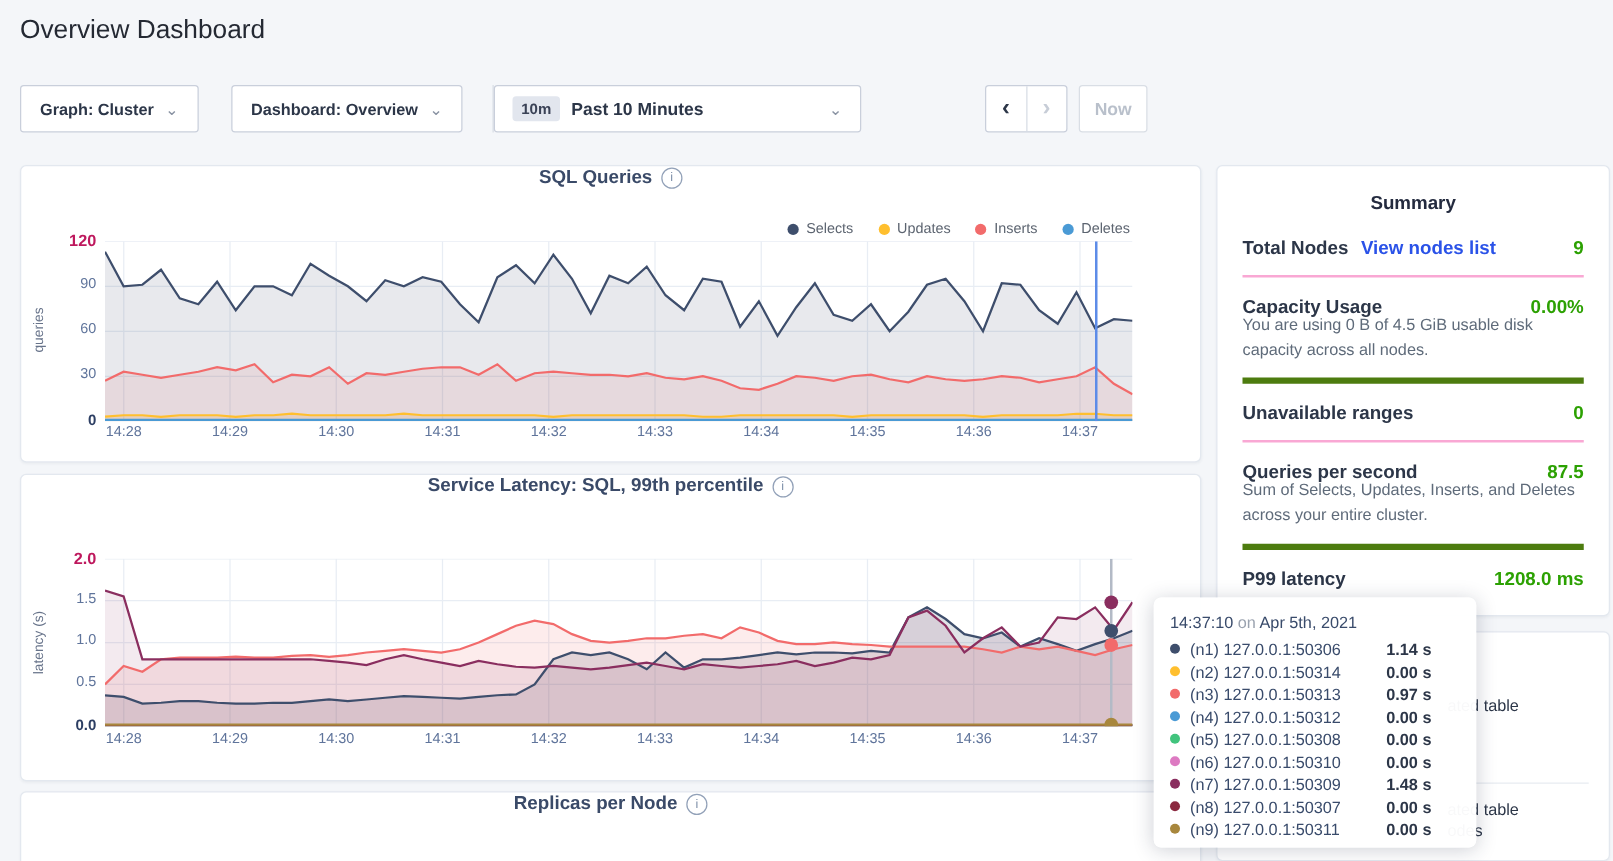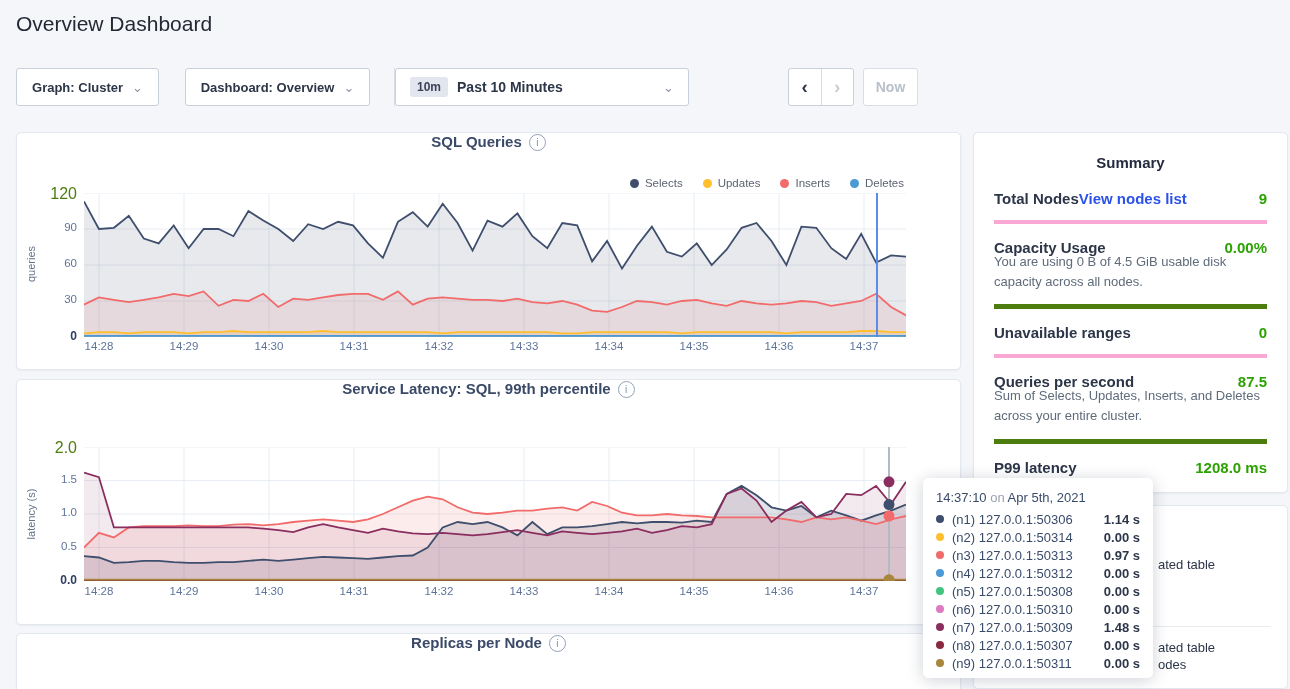--- a/index.html
+++ b/index.html
@@ -40,54 +40,54 @@
   .legend{position:absolute;top:44px;right:56px;display:flex;gap:20px;font-size:11.5px;color:#5c6470}
   .legend .li{display:flex;align-items:center;gap:6px}
   .dot{display:inline-block;width:9px;height:9px;border-radius:50%}
   .plot{position:absolute;left:67px}
   .plot svg{display:block;width:100%;height:100%;overflow:hidden}
   #sql-plot{top:60px;width:822px;height:144px}
   #lat-plot{top:67px;width:822px;height:134px}
   .ylabels{position:absolute;left:4px;width:56px}
   #sql-ylab{top:60px;height:144px} #lat-ylab{top:67px;height:134px}
   .ylabels span{position:absolute;right:0;width:56px;text-align:right;font-size:11.5px;color:#5f749b}
-  .ylabels span:nth-child(1){top:calc(0% - 8px);font-weight:400;color:#4d7c0f;font-size:16px}
+  .ylabels span:nth-child(1){top:calc(0% - 8px);font-weight:700;color:#be185d;font-size:13px}
   .ylabels span:nth-child(2){top:calc(25% - 8px)}
   .ylabels span:nth-child(3){top:calc(50% - 8px)}
   .ylabels span:nth-child(4){top:calc(75% - 8px)}
   .ylabels span:nth-child(5){top:calc(100% - 8px);font-weight:700;color:#2c3e63;font-size:12px}
   .yaxis-name{position:absolute;left:-56px;width:140px;text-align:center;font-size:11px;color:#67738a;
               transform:rotate(-90deg)}
   #sql-yname{top:125px} #lat-yname{top:128px}
   .xlabels{position:absolute;left:67px;width:822px;height:14px;font-size:11.5px;color:#5f749b}
   #sql-xlab{top:207px} #lat-xlab{top:205px}
   .xlabels span{position:absolute;width:60px;text-align:center}
   .xlabels span:nth-child(1){left:-15px}.xlabels span:nth-child(2){left:70px}
   .xlabels span:nth-child(3){left:155px}.xlabels span:nth-child(4){left:240px}
   .xlabels span:nth-child(5){left:325px}.xlabels span:nth-child(6){left:410px}
   .xlabels span:nth-child(7){left:495px}.xlabels span:nth-child(8){left:580px}
   .xlabels span:nth-child(9){left:665px}.xlabels span:nth-child(10){left:750px}
   
   #summary-card{left:973px;top:132px;width:315px;height:361px;padding:0 20px}
   #summary-card h2{margin:21px 0 4px;text-align:center;font-size:15px;font-weight:700;color:#242b3f}
-  .srow{display:flex;align-items:baseline;padding:15px 0 13px;border-bottom:4px solid #f9a8d4}
+  .srow{display:flex;align-items:baseline;padding:15px 0 13px;border-bottom:2px solid #f9a8d4}
   .srow:last-child{border-bottom:none}
   .slabel{font-size:15px;font-weight:700;color:#2c3648}
-  .slink{font-size:15px;font-weight:700;color:#2a52e8;text-decoration:none;cursor:pointer}
+  .slink{font-size:15px;font-weight:700;color:#2a52e8;margin-left:10px;text-decoration:none;cursor:pointer}
   .sval{margin-left:auto;font-size:15px;font-weight:700;color:#2ca102}
   .sdesc{font-size:13px;color:#5f6b7a;line-height:1.55;margin:-8px 0 12px}
   .swrap{border-bottom:5px solid #4d7c0f}
   .swrap .srow{border-bottom:none;padding-bottom:4px}
   
   #events-card{left:973px;top:505px;width:315px;height:184px}
   .ev-frag{position:absolute;font-size:13px;color:#2c3648}
   #ev-f1{left:184px;top:51px} #ev-f2{left:184px;top:134px} #ev-f3{left:184px;top:151px}
   #ev-div{position:absolute;left:16px;right:16px;top:120px;height:1px;background:#e8ecf1}
   
-  #tooltip{position:absolute;left:923px;top:478px;width:230px;height:200px;z-index:60;
+  #tooltip{position:absolute;left:923px;top:478px;width:258px;height:200px;z-index:60;
            background:rgba(255,255,255,.97);border-radius:6px;box-shadow:0 2px 16px rgba(30,40,70,.22);
            padding:11px 13px;box-sizing:border-box}
   #tooltip .thead{font-size:13px;margin:1px 0 5px;white-space:nowrap}
   .t-time,.t-date{color:#394b6b} .t-on{color:#9aa2af}
   .trow{display:flex;align-items:center;height:18px;font-size:13px;white-space:nowrap}
   .trow .dot{width:8px;height:8px;margin-right:8px;flex:none}
   .tnode{color:#394b6b;width:157px}
   .tval{font-weight:700;color:#2c3648}
 </style>
 </head>

